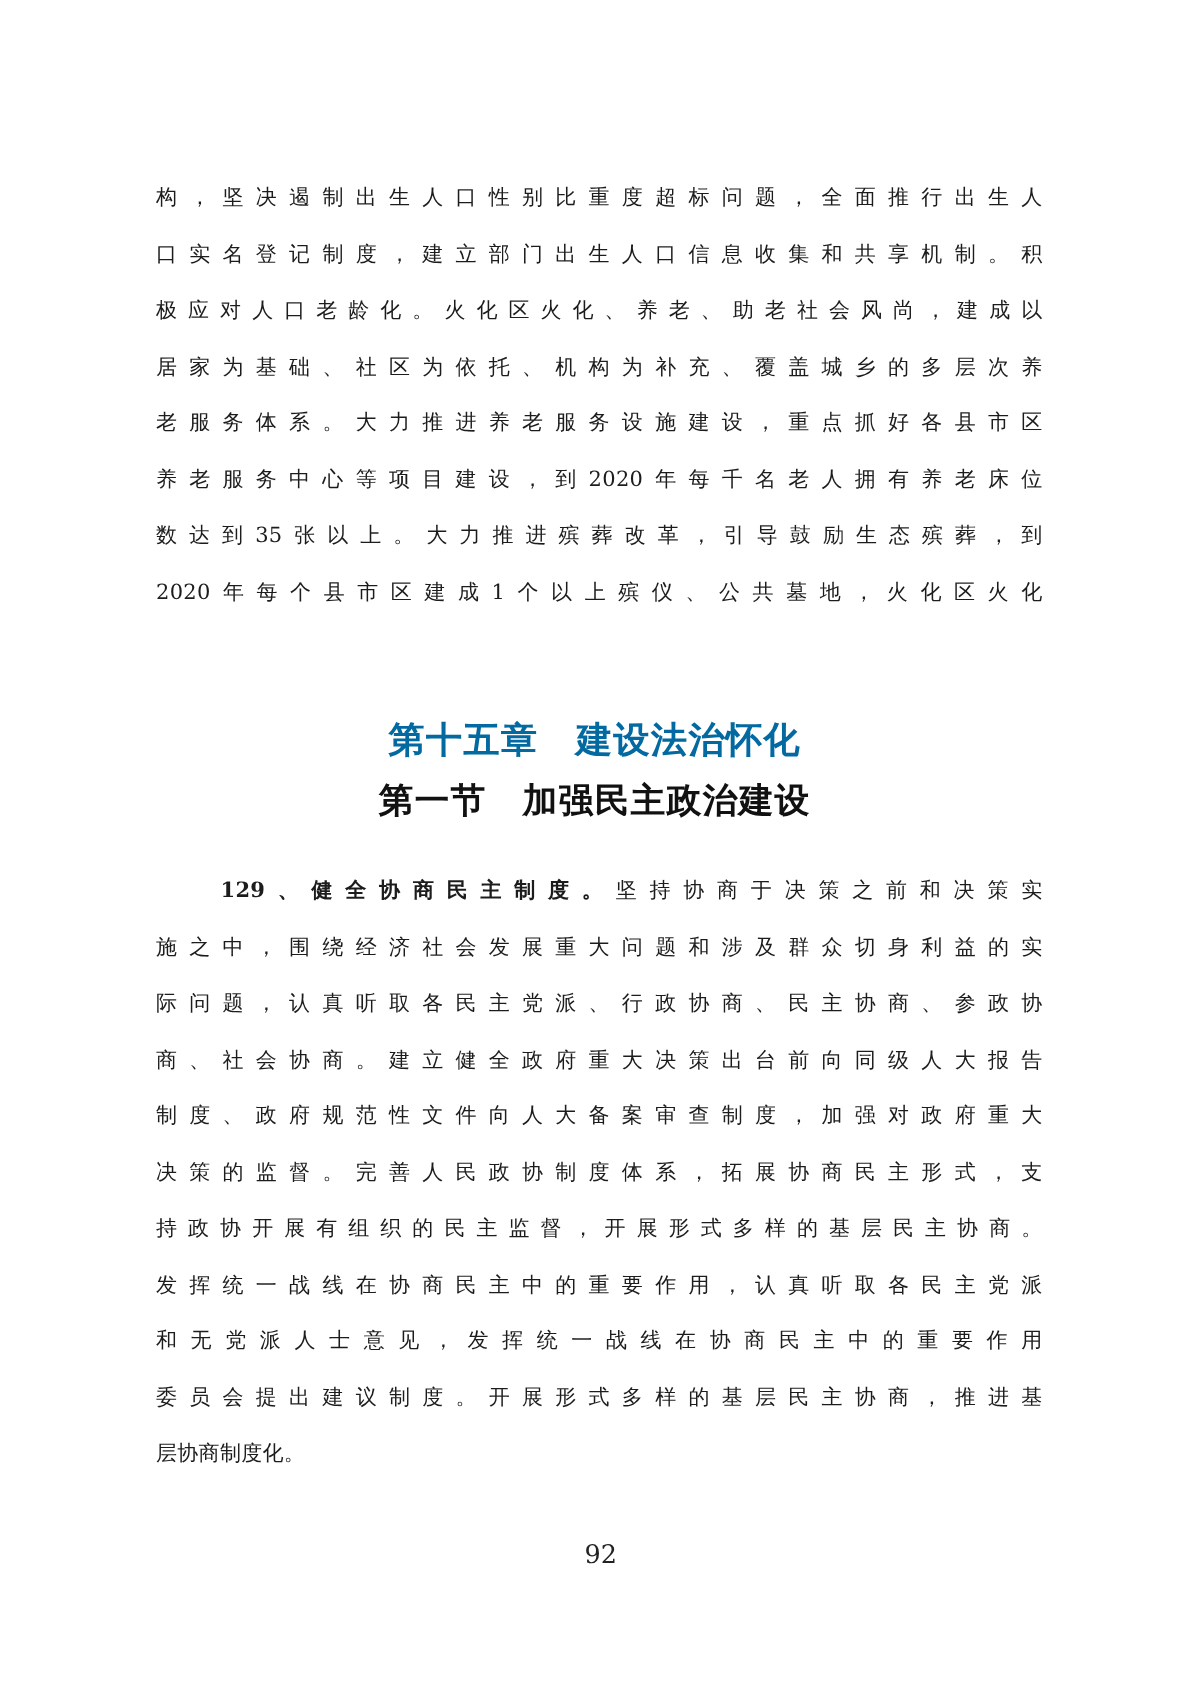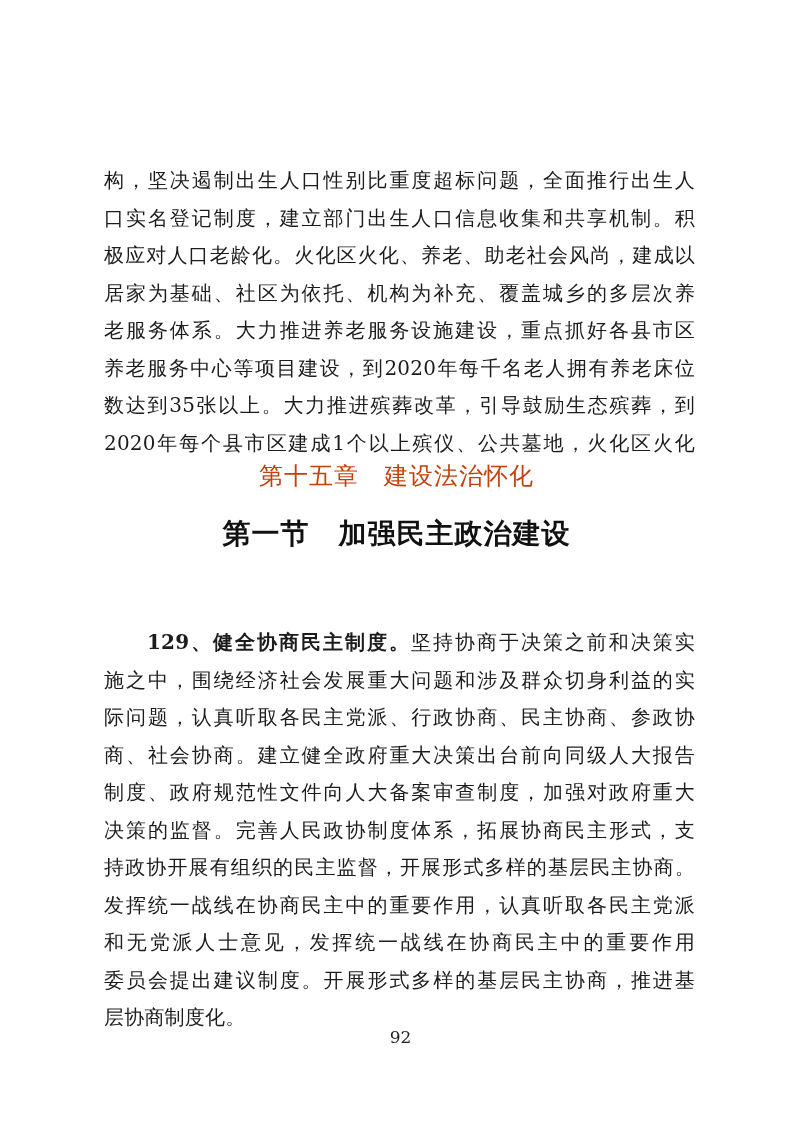--- a/index.html
+++ b/index.html
@@ -13,22 +13,21 @@
     height: 1122px;
     background: #ffffff;
     color: #1c1c1c;
     font-family: "DejaVu Serif", "Liberation Serif", serif;
     overflow: hidden;
   }
   .para {
     position: absolute;
     left: 104px;
     width: 591px;
-    font-size: 20px;
-    margin-top: 48px;
+    font-size: 14px;
   }
   .para-1 { top: 114px; }
   .para-2 { top: 576px; }
   .line {
     height: 37.5px;
     line-height: 37.5px;
     text-align: justify;
     text-align-last: justify;
     text-justify: inter-character;
     letter-spacing: 0.2px;
@@ -37,40 +36,40 @@
     text-align-last: left;
   }
   .line.indent {
     text-indent: 43px;
   }
   .line b {
     font-weight: bold;
   }
   .chapter-heading {
     position: absolute;
-    top: 461px;
+    top: 478px;
     left: 0;
     width: 793px;
     text-align: center;
     font-family: "DejaVu Sans", "Liberation Sans", sans-serif;
-    font-weight: normal;
+    font-weight: bold;
     font-size: 24px;
     line-height: 31px;
-    color: #c2410c;
+    color: #0369a1;
     letter-spacing: 1px;
   }
   .section-heading {
     position: absolute;
     top: 518px;
     left: 0;
     width: 793px;
     text-align: center;
     font-family: "DejaVu Serif", "Liberation Serif", serif;
     font-weight: bold;
-    font-size: 28px;
+    font-size: 23px;
     line-height: 31px;
     color: #111111;
     letter-spacing: 1px;
   }
   .page-number {
     position: absolute;
     top: 1026px;
     left: 4px;
     width: 793px;
     text-align: center;

